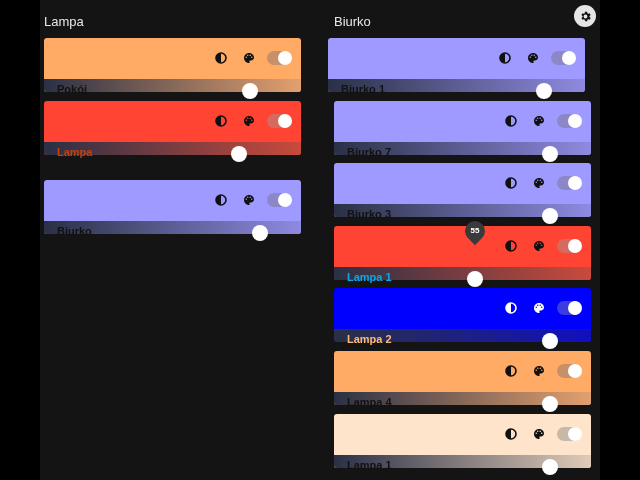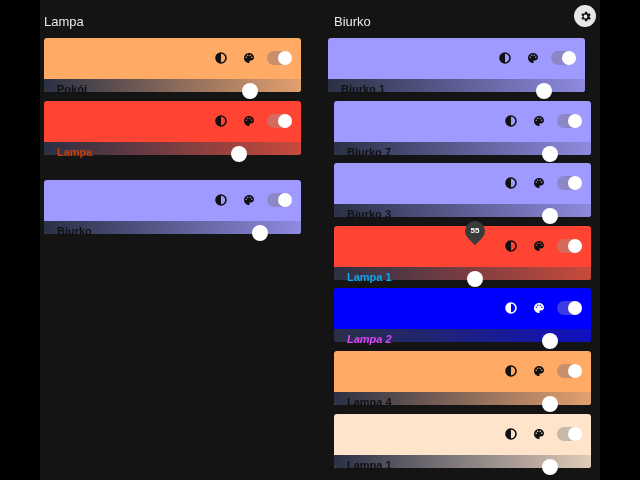--- a/index.html
+++ b/index.html
@@ -184,21 +184,21 @@
       </div>
     <div class="thumb" style="left: 141.35px;"></div>
   <div class="bubble" style="left: 141.35px;">
         <span>55</span>
       </div>
     </div>
     <div class="card" style="left: 334px; top: 288.4px;">
     <div class="inner" style="background: rgb(0, 0, 255);">
       <div class="track" style="background: linear-gradient(to right, rgb(42, 48, 69) 0%, rgb(16, 16, 192) 100%);"></div>
     </div>
-    <div class="name" style="color: #d946ef; font-style: italic;">Lampa 2</div>
+    <div class="name" style="color: #fdba74;">Lampa 2</div>
     <div class="icon contrast">
       <svg width="12" height="12" viewBox="0 0 12 12" style="fill: rgb(255, 255, 255);">
           <circle cx="6" cy="6" r="5" fill="none" stroke-width="1.6" style="stroke: rgb(255, 255, 255);"></circle>
           <path d="M6 1a5 5 0 0 0 0 10z"></path>
         </svg>
     </div>
     <div class="icon palette">
       <svg width="12" height="12" viewBox="0 0 24 24" style="fill: rgb(255, 255, 255);">
           <path d="M12 2C6.5 2 2 6.5 2 12s4.5 10 10 10c.9 0 1.5-.7 1.5-1.5 0-.4-.2-.8-.4-1-.3-.3-.4-.6-.4-1 0-.8.7-1.5 1.5-1.5H16c3.3 0 6-2.7 6-6C22 6 17.5 2 12 2zM6.5 12a1.5 1.5 0 1 1 0-3 1.5 1.5 0 0 1 0 3zm3-4a1.5 1.5 0 1 1 0-3 1.5 1.5 0 0 1 0 3zm5 0a1.5 1.5 0 1 1 0-3 1.5 1.5 0 0 1 0 3zm3 4a1.5 1.5 0 1 1 0-3 1.5 1.5 0 0 1 0 3z"></path>
         </svg>

